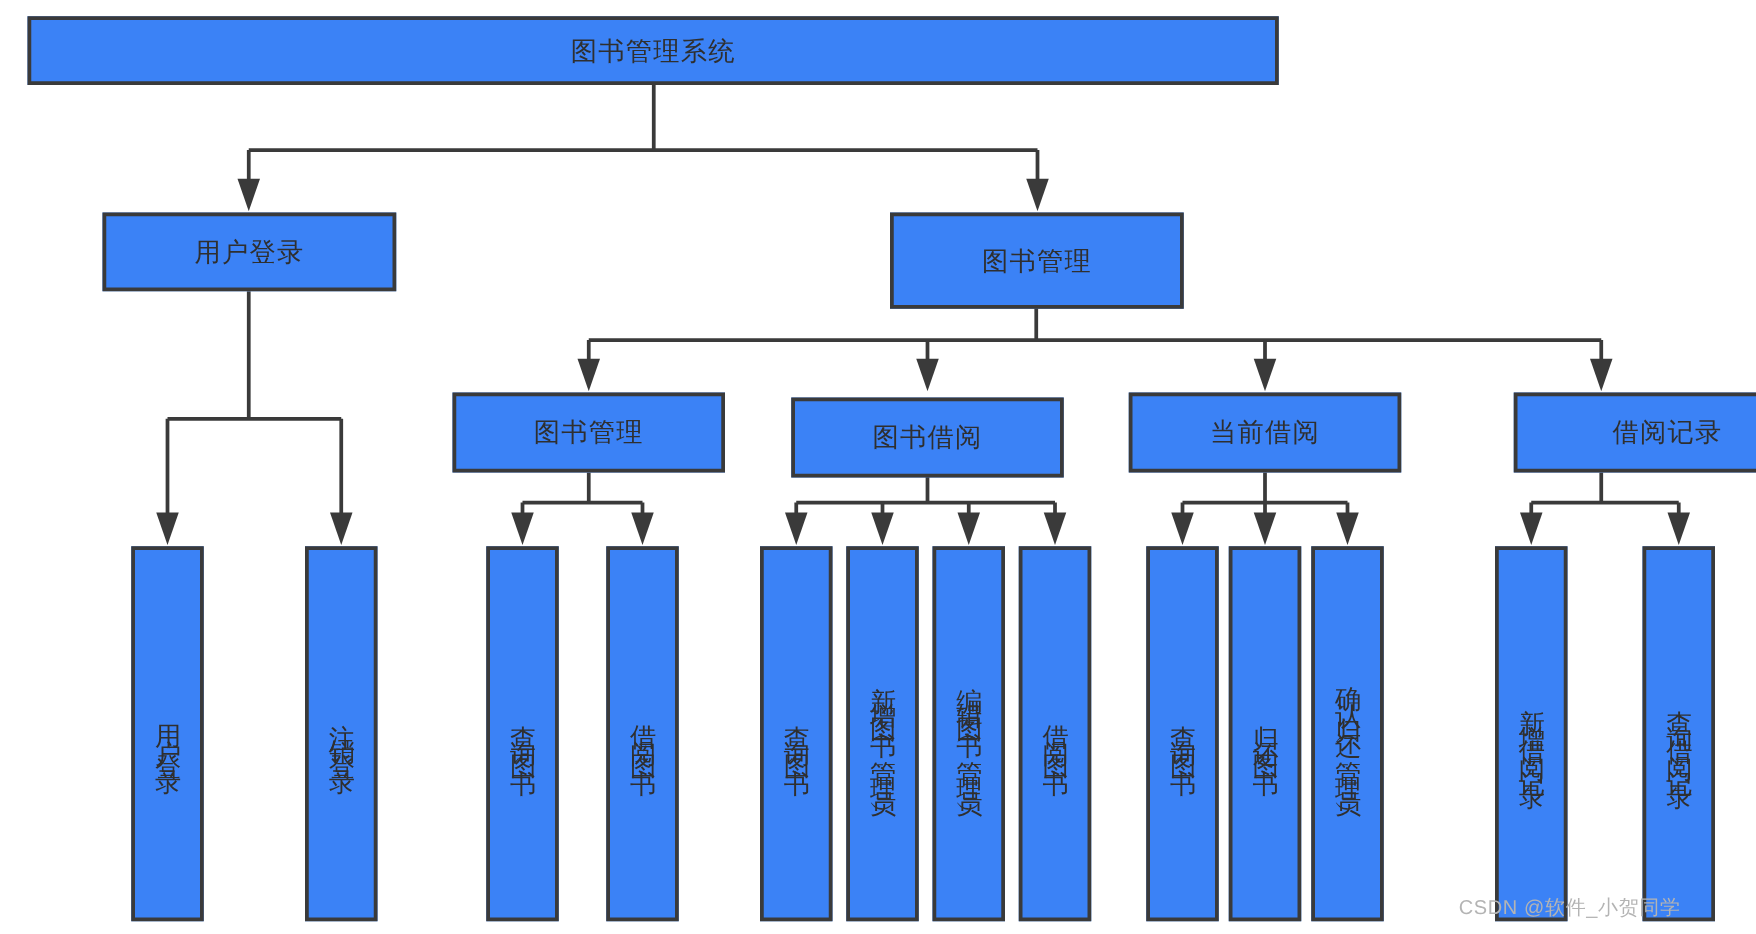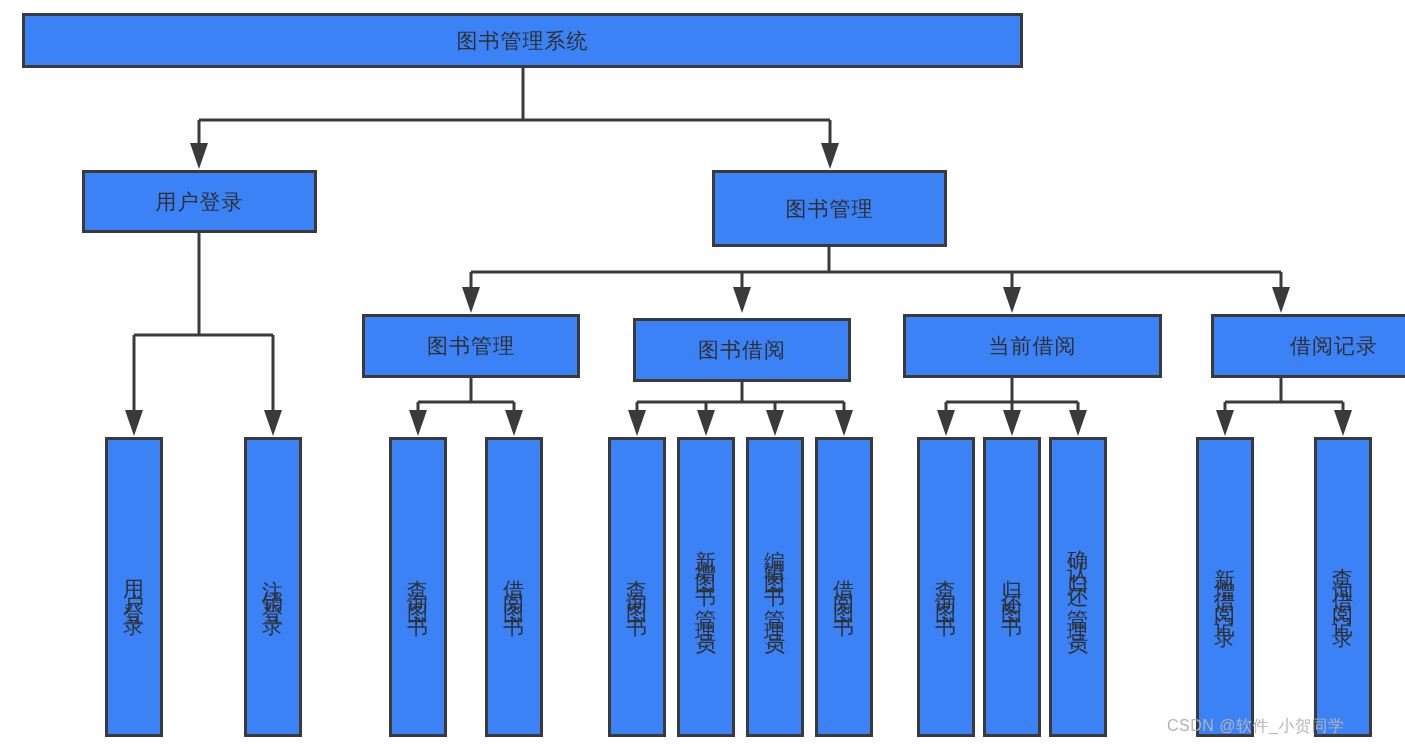--- a/index.html
+++ b/index.html
@@ -128,21 +128,21 @@
   <div class="node h-node" style="left:712px;top:170px;width:235px;height:77px">
     <span>图书管理</span>
   </div>
 
   <div class="node h-node" style="left:362px;top:314px;width:218px;height:64px">
     <span>图书管理</span>
   </div>
   <div class="node h-node" style="left:633px;top:318px;width:218px;height:64px">
     <span>图书借阅</span>
   </div>
-  <div class="node h-node" style="left:903px;top:314px;width:259px;height:64px">
+  <div class="node h-node" style="left:903px;top:314px;width:218px;height:64px">
     <span>当前借阅</span>
   </div>
   <div class="node h-node" style="left:1211px;top:314px;width:246px;height:64px">
     <span>借阅记录</span>
   </div>
 
   <div class="node v-node" style="left:105px">
     <span>用户登录</span>
   </div>
   <div class="node v-node" style="left:244px">

